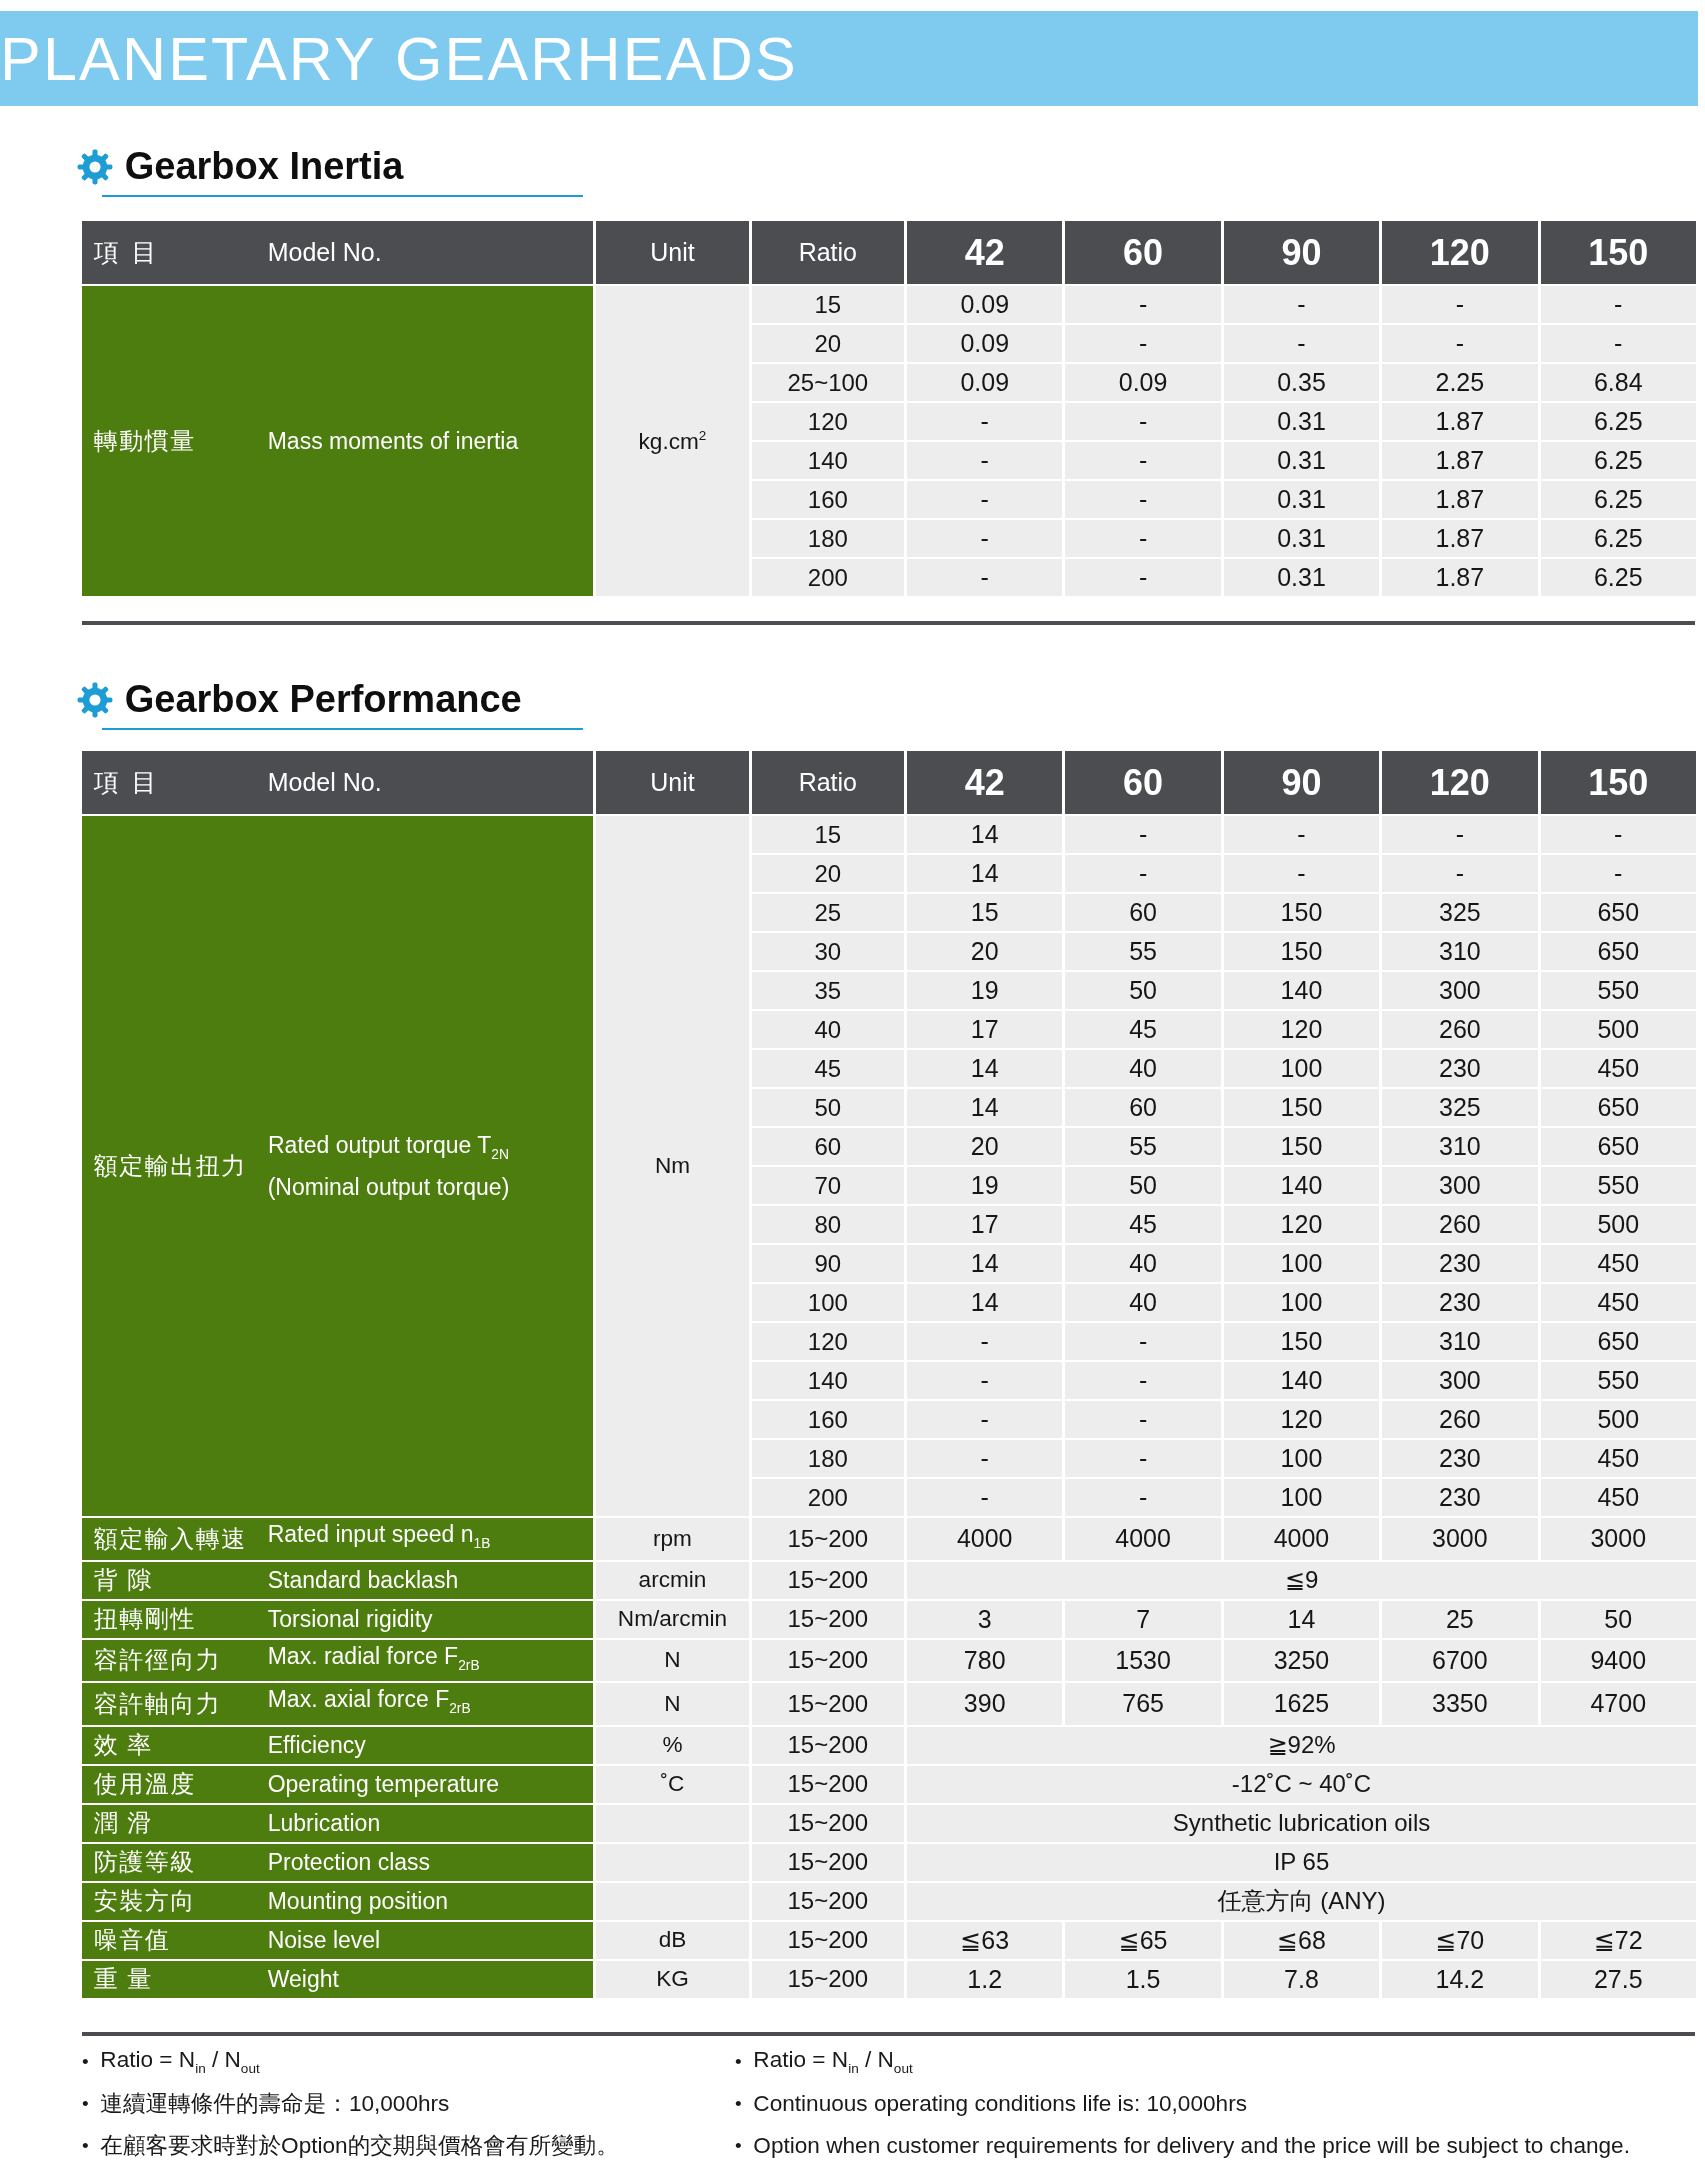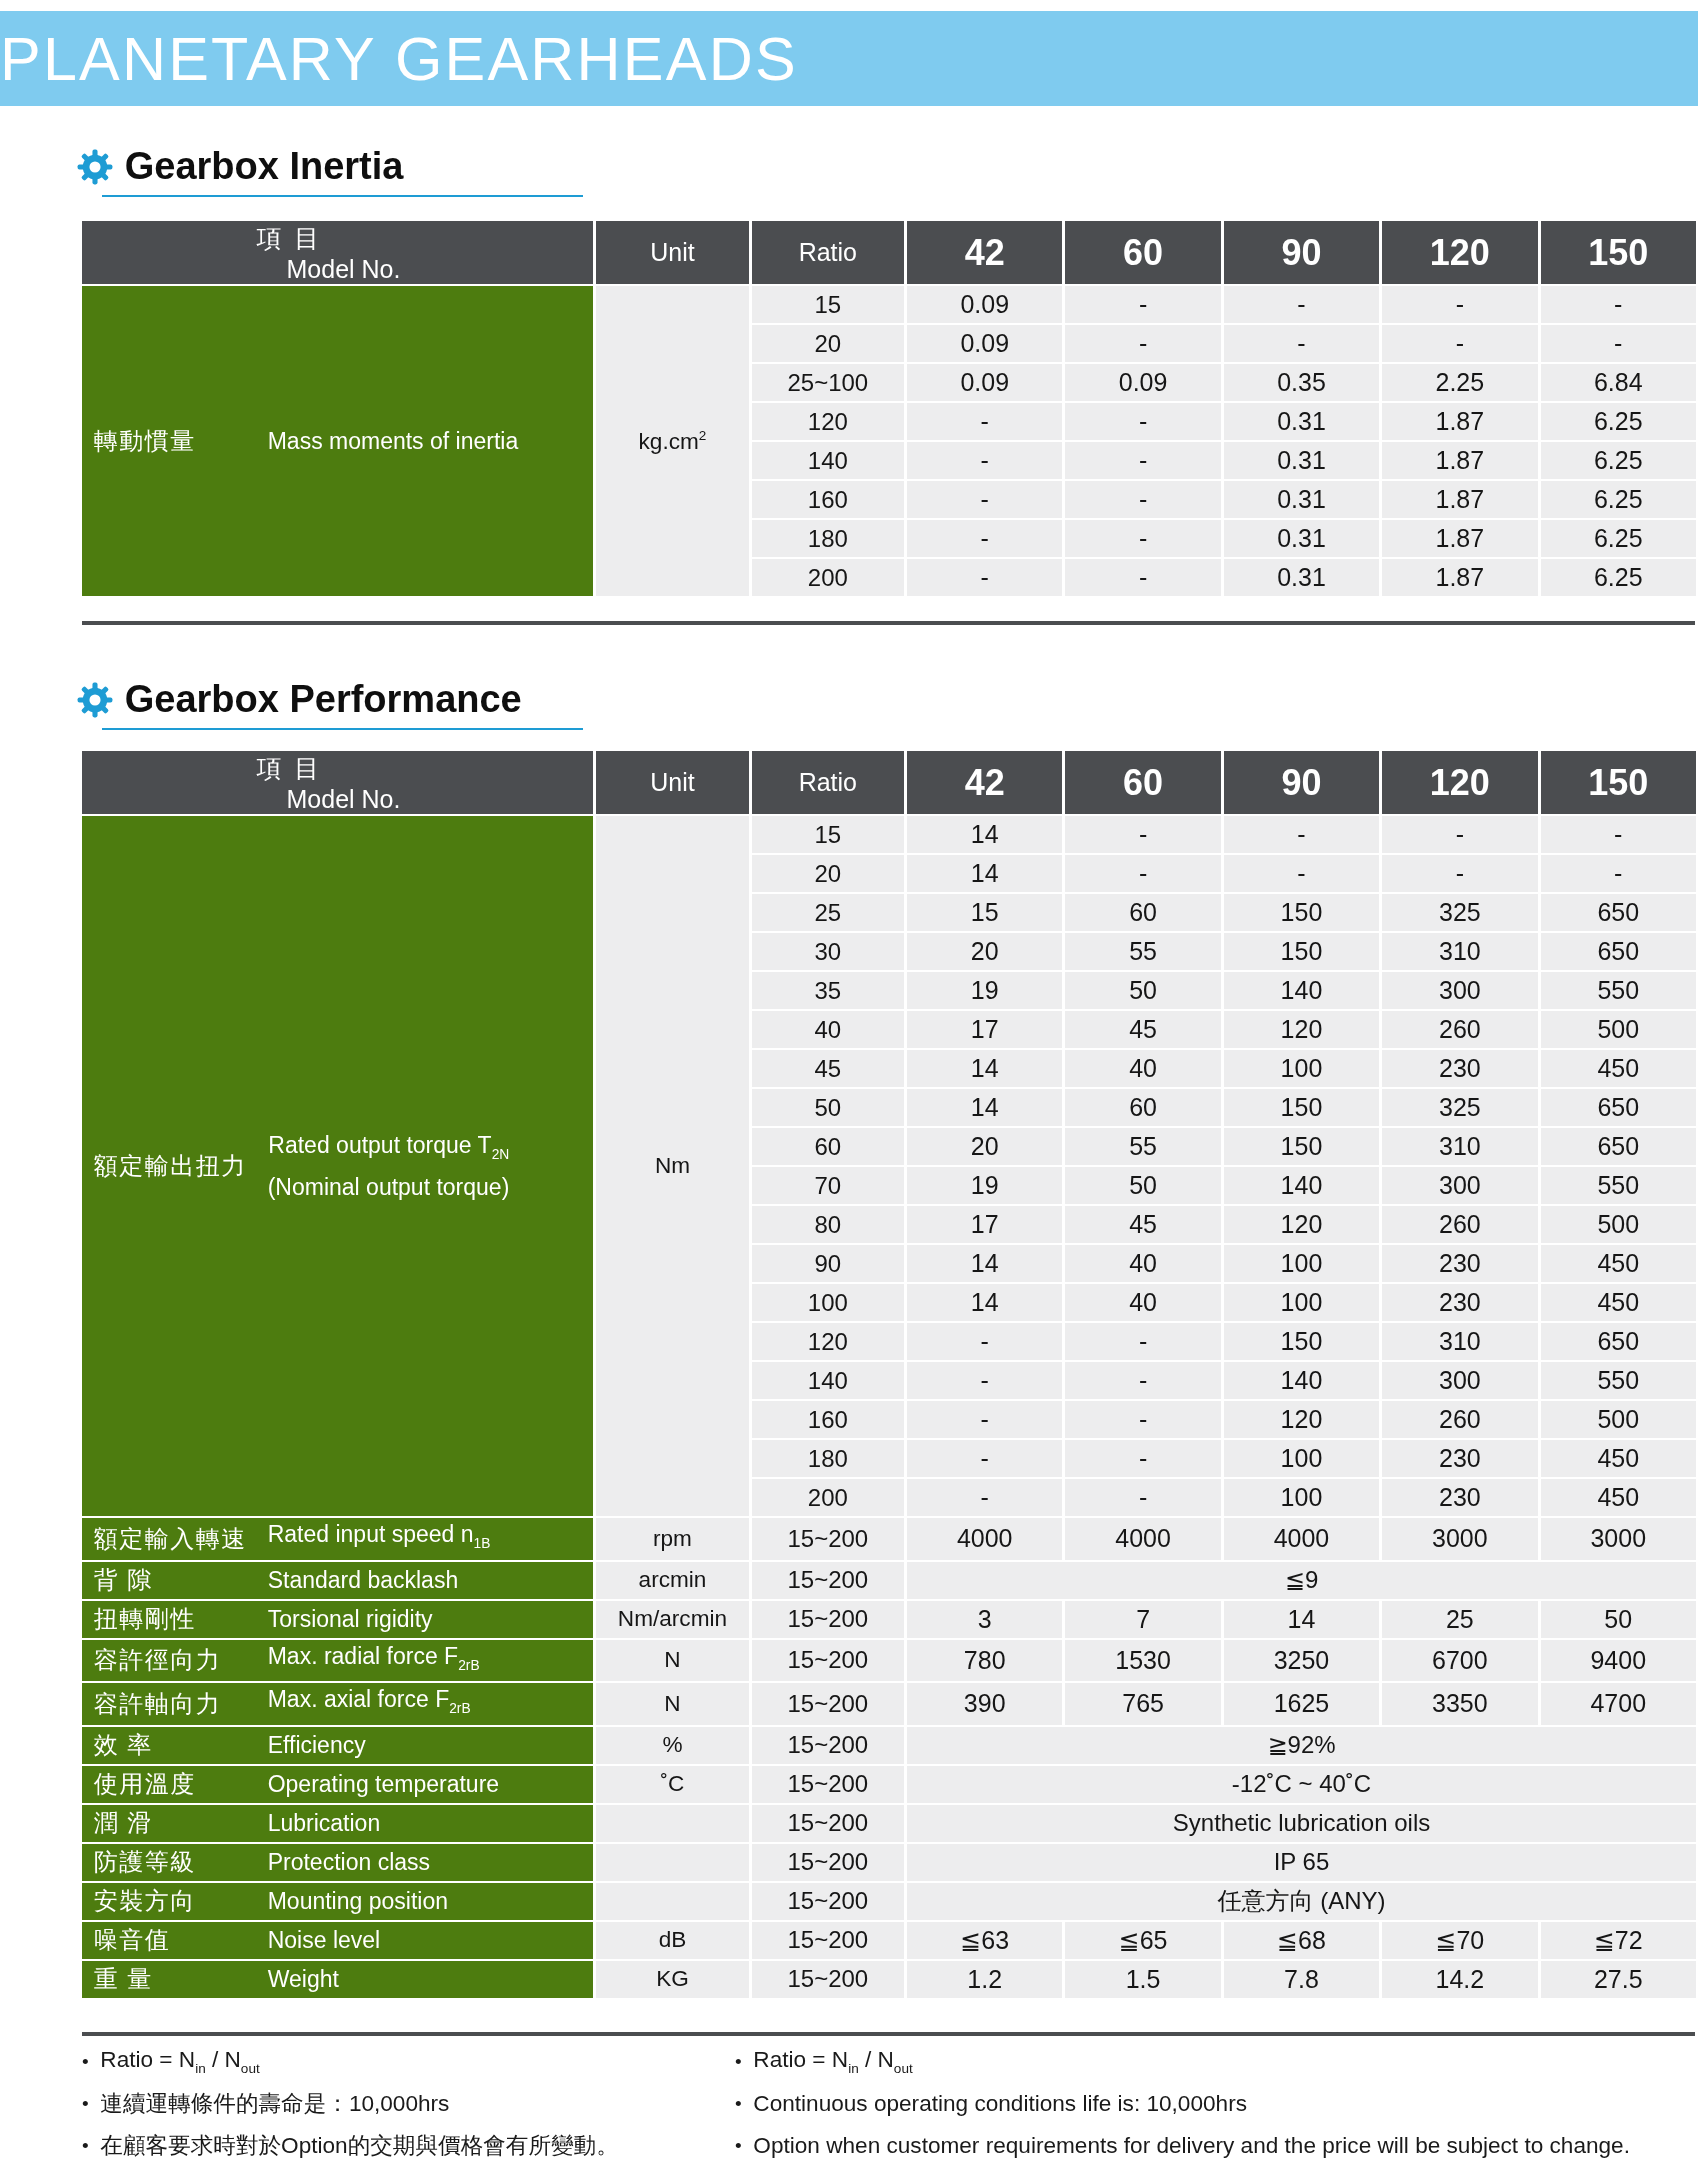--- a/index.html
+++ b/index.html
@@ -26,31 +26,31 @@
   table.spec{
     position:absolute;left:79px;width:1620px;
     border-collapse:separate;border-spacing:3.6px 2.9px;table-layout:fixed;
   }
   th{
     background:#4b4d50;color:#ffffff;font-weight:normal;font-size:25px;
     height:63px;text-align:center;padding:0;
   }
   th.size{font-weight:bold;font-size:36px;}
   th.first{text-align:left;}
-  .th-first-inner{display:flex;align-items:center;padding-left:11.7px;flex-direction:column;}
+  .th-first-inner{display:flex;align-items:center;padding-left:11.7px;}
   .th-first-inner .zh{width:174px;letter-spacing:2.9px;}
   td{
     background:#ededee;text-align:center;font-size:25px;height:37px;padding:0;
     color:#161616;
   }
   td.ratio{font-size:24px;}
   td.label{background:#4d7c0f;color:#ffffff;text-align:left;}
   .label-inner{display:flex;align-items:center;padding-left:11.7px;}
   .label-inner .zh{width:174px;font-size:24px;letter-spacing:1.5px;line-height:32px;}
-  .label-inner .en{font-size:23px;line-height:32px;text-align:right;}
+  .label-inner .en{font-size:23px;line-height:32px;text-align:center;}
   td.unit{font-size:22.6px;}
   td.merged{font-size:24px;}
   sub{font-size:0.6em;}
   sup{font-size:0.6em;}
   .rule{position:absolute;left:82px;width:1613px;height:4.4px;background:#4b4d50;}
   
   .fcol{position:absolute;top:2049px;}
   #fn-left{left:82px;width:642px;}
   #fn-right{left:735px;width:963px;}
   .fline{display:flex;align-items:center;gap:11.7px;height:25px;margin-bottom:17px;font-size:22.6px;white-space:nowrap;}

